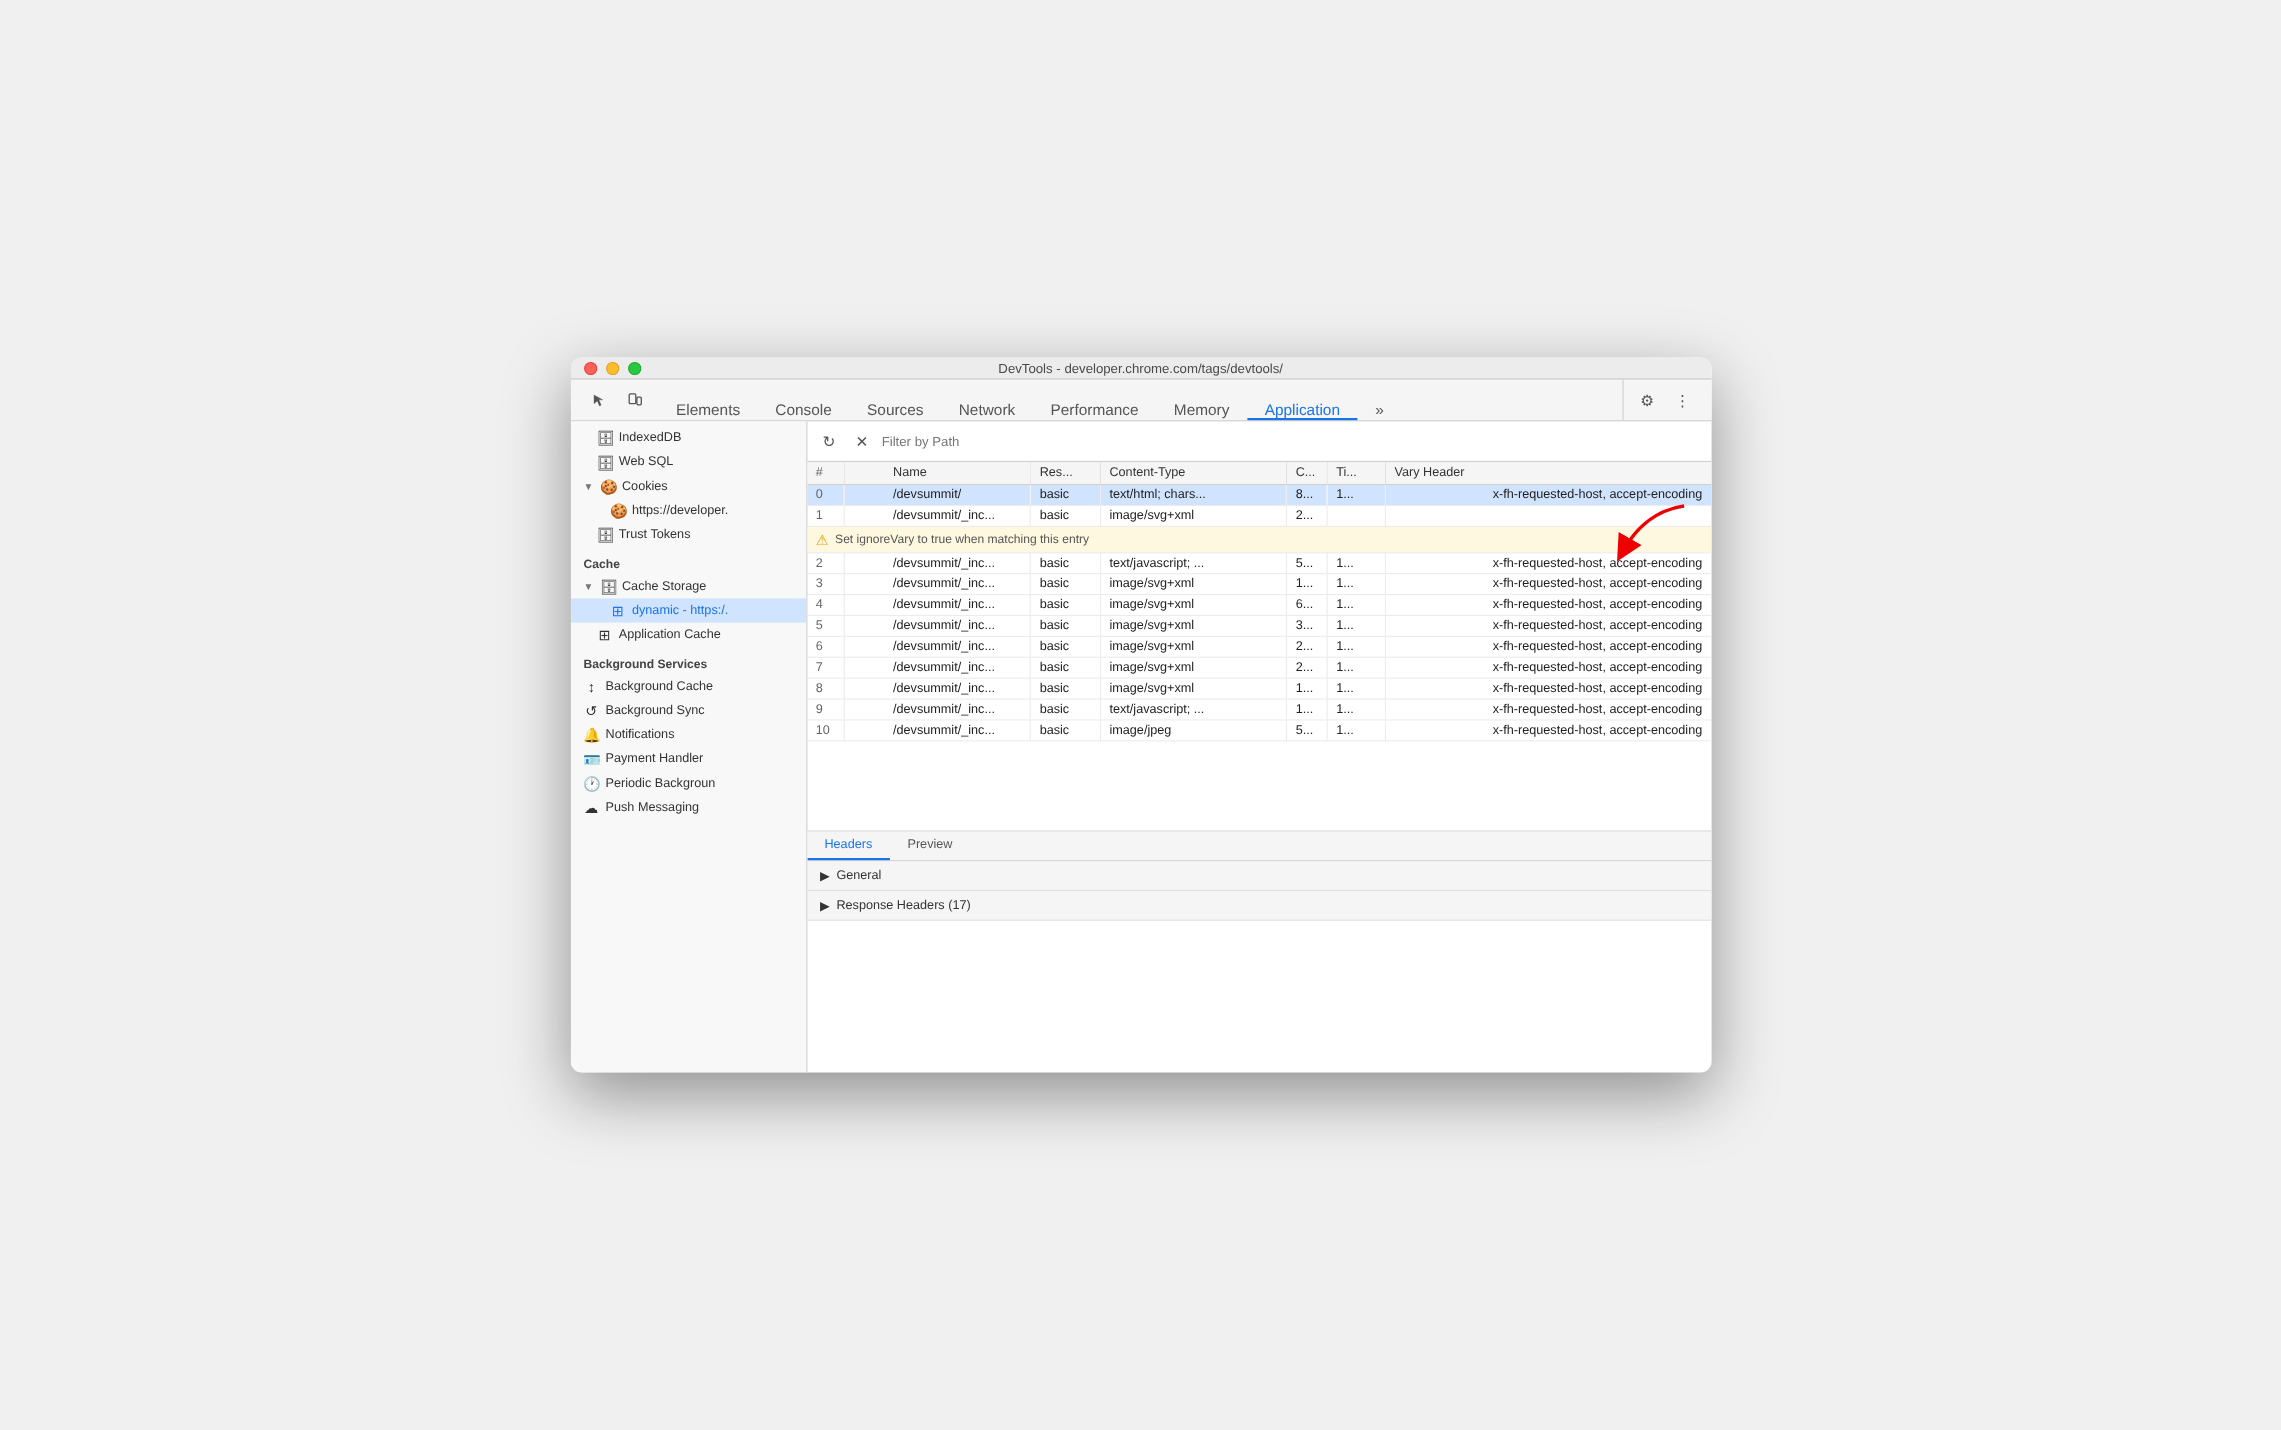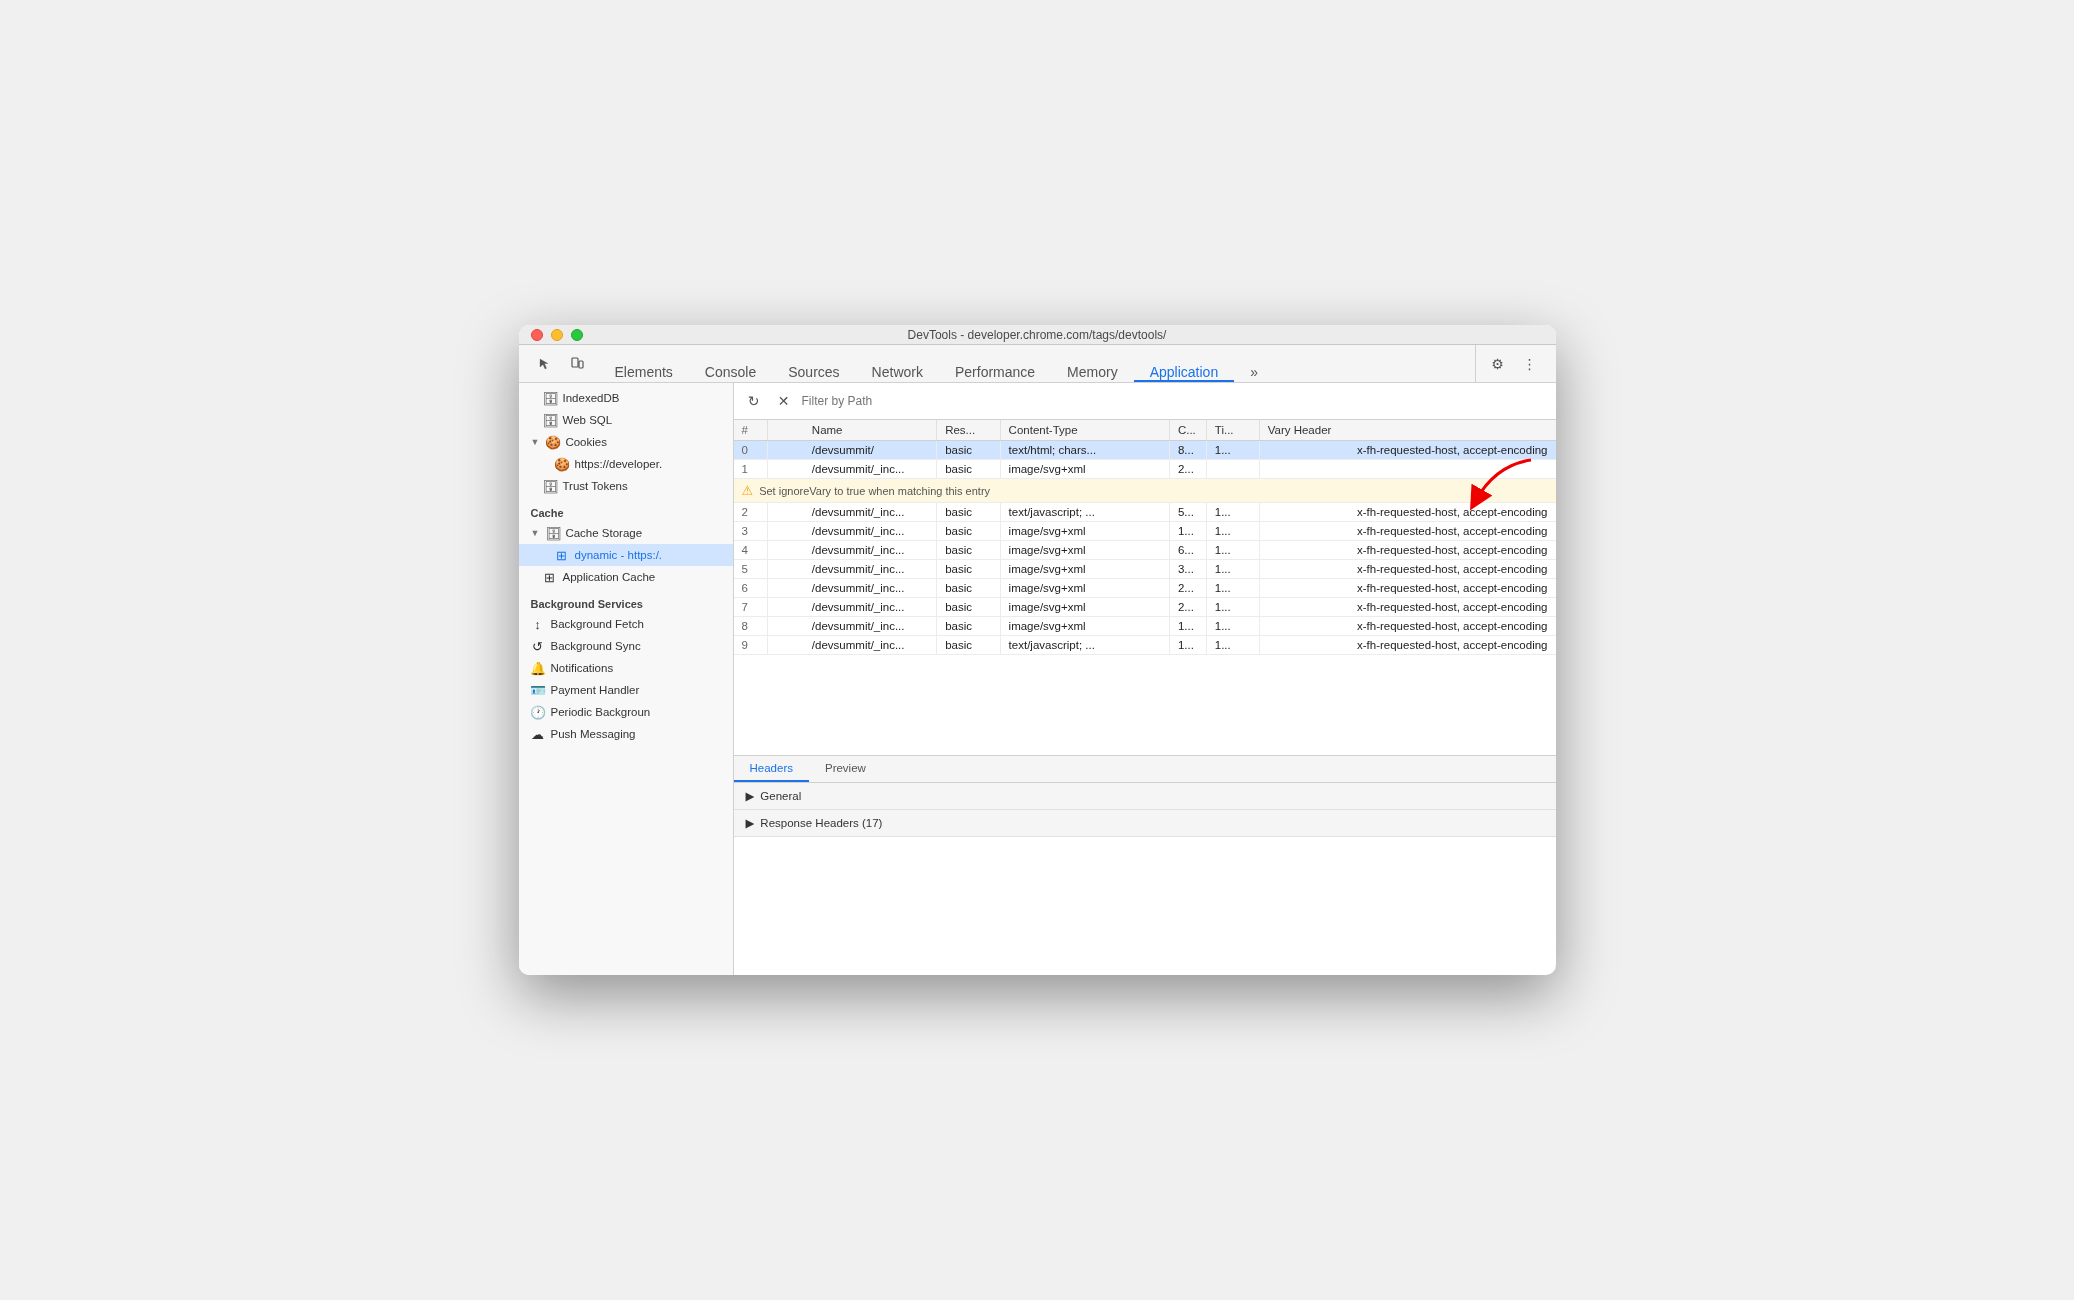--- a/index.html
+++ b/index.html
@@ -413,21 +413,21 @@
         <span>dynamic - https:/.</span>
       </div>
       <div class="sidebar-item indent1">
         <span class="sidebar-icon">⊞</span>
         <span>Application Cache</span>
       </div>
 
       <div class="sidebar-section-header">Background Services</div>
       <div class="sidebar-item" style="padding-left:12px;">
         <span class="sidebar-icon">↕</span>
-        <span>Background Fetch</span>
+        <span>Background Cache</span>
       </div>
       <div class="sidebar-item" style="padding-left:12px;">
         <span class="sidebar-icon">↺</span>
         <span>Background Sync</span>
       </div>
       <div class="sidebar-item" style="padding-left:12px;">
         <span class="sidebar-icon">🔔</span>
         <span>Notifications</span>
       </div>
       <div class="sidebar-item" style="padding-left:12px;">
@@ -567,20 +567,29 @@
               </tr>
               <tr>
                 <td class="col-num">9</td>
                 <td class="col-name">/devsummit/_inc...</td>
                 <td class="col-res">basic</td>
                 <td class="col-ct">text/javascript; ...</td>
                 <td class="col-c">1...</td>
                 <td class="col-ti">1...</td>
                 <td class="col-vary">x-fh-requested-host, accept-encoding</td>
               </tr>
+              <tr>
+                <td class="col-num">10</td>
+                <td class="col-name">/devsummit/_inc...</td>
+                <td class="col-res">basic</td>
+                <td class="col-ct">image/jpeg</td>
+                <td class="col-c">5...</td>
+                <td class="col-ti">1...</td>
+                <td class="col-vary">x-fh-requested-host, accept-encoding</td>
+              </tr>
             </tbody>
         </table>
       </div>
 
       <div class="bottom-pane">
         <div class="bottom-tabs">
           <div class="bottom-tab active">Headers</div>
           <div class="bottom-tab">Preview</div>
         </div>
         <div class="bottom-content">

